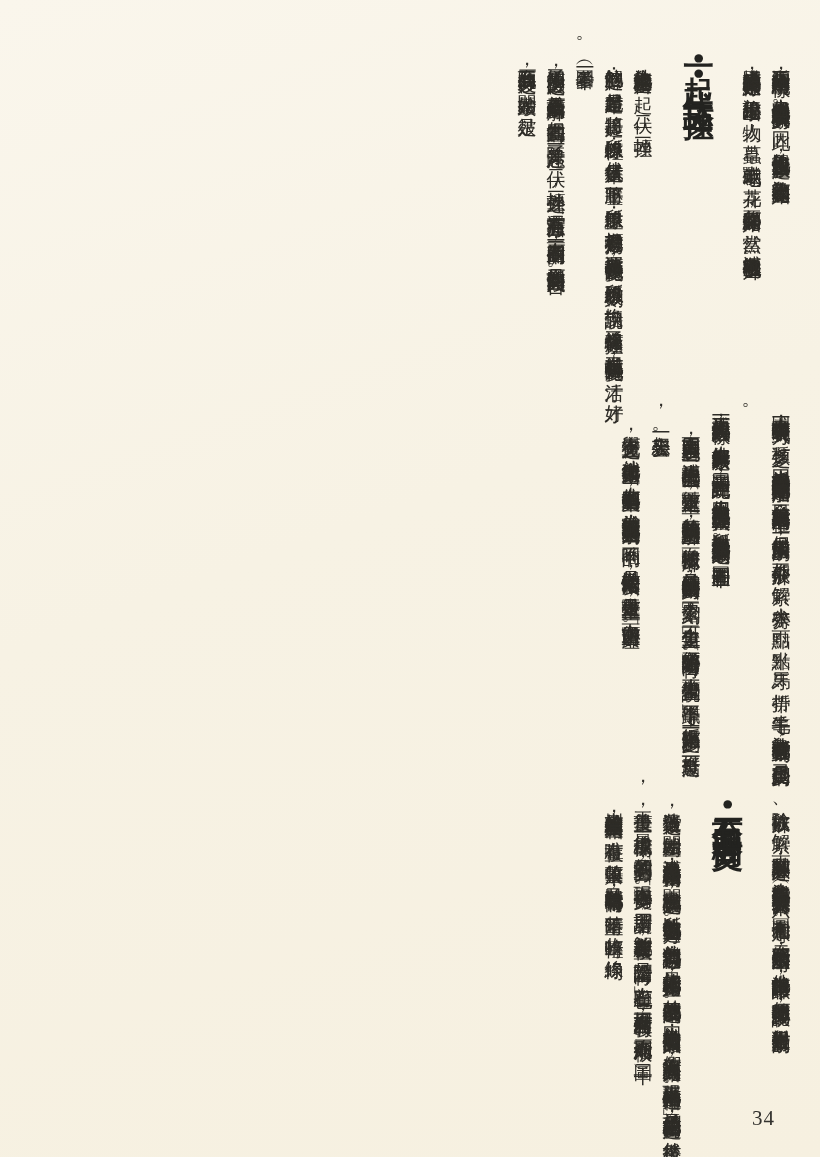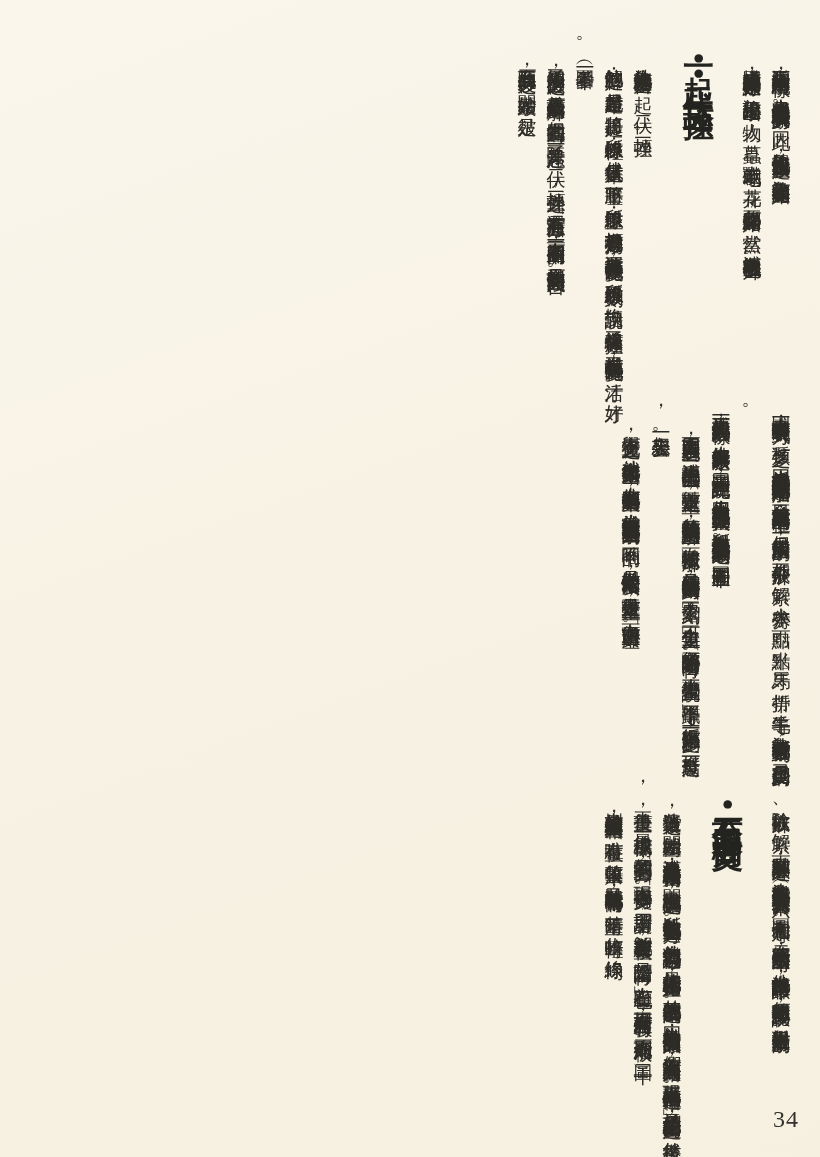--- a/index.html
+++ b/index.html
@@ -44,25 +44,24 @@
     font-size: 31px;
     line-height: 46px;
     font-weight: 600;
     letter-spacing: 1.5px;
     color: #232320;
   }
   .page-number {
     position: absolute;
     left: 752px;
     top: 1106px;
-    font-size: 24px;
+    font-size: 21px;
     letter-spacing: 1px;
     color: #33322e;
     font-family: "Liberation Serif", "DejaVu Serif", serif;
-    margin-left: 21px;
   }
 </style>
 </head>
 <body>
 
 <div class="page">
   <section class="band band-1">
       <p class="para indent">和近千年來的中國繪畫傳統一樣，山水仍然是他主要的繪畫題材和表現的對象。因此，他敎學生也是由山水畫敎起，敎山水又從畫石開始。</p>
       <p class="para indent">構成中國繪畫的基本元素是線條，無論你是學山水、人物、草蟲、走獸或翎毛、花卉，都要從線條開始，當然，溥老師敎學生也不例外了。</p>
       <h2 class="heading">一起•二伏•三頓挫</h2>

